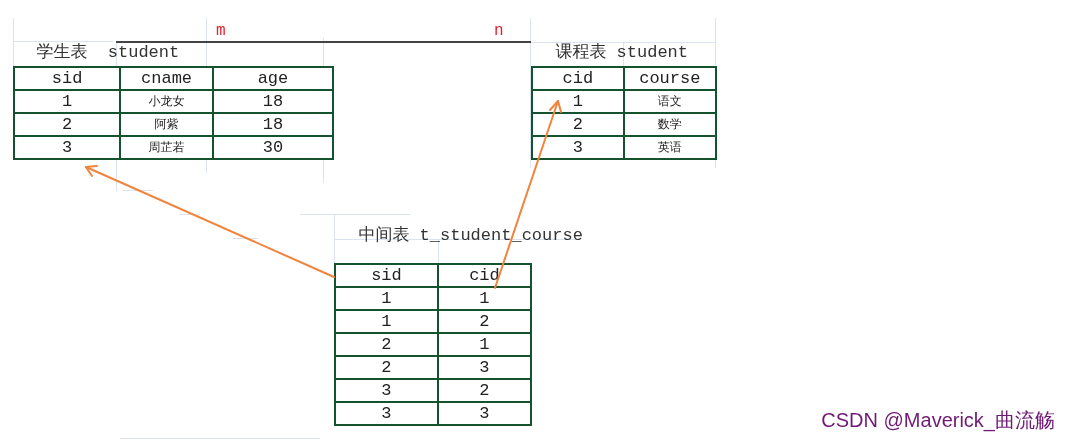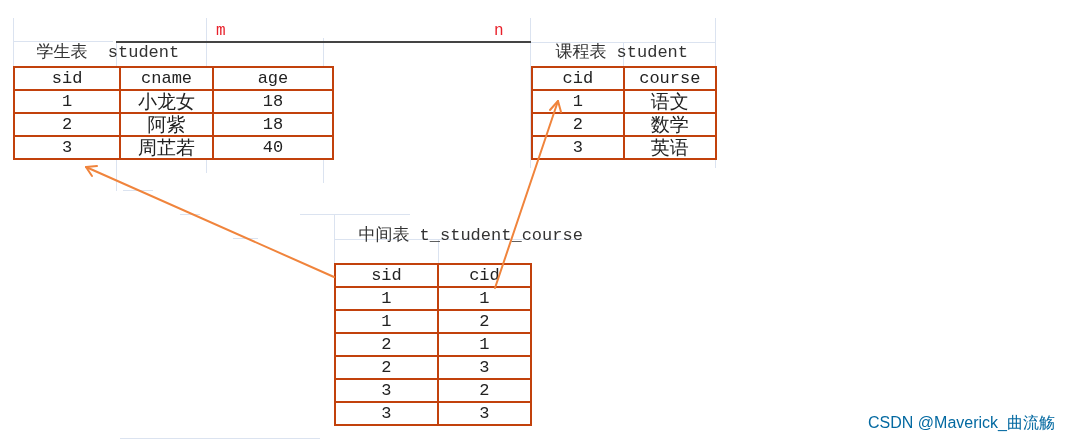--- a/index.html
+++ b/index.html
@@ -6,28 +6,28 @@
   body { width:1069px; height:444px; position:relative; overflow:hidden;
          font-family:"DejaVu Serif","Liberation Serif",serif; }
   .grid { position:absolute; background:#dbe3f0; }
   .label { position:absolute; font-size:17px; color:#333; white-space:pre;
            font-family:"Liberation Mono","DejaVu Sans Mono",monospace; }
   .label .cn { font-family:"DejaVu Sans","Liberation Sans",sans-serif; font-size:17px; }
   .mark { position:absolute; font-size:16px; color:#e8202a;
           font-family:"Liberation Mono","DejaVu Sans Mono",monospace; }
   table.tbl { position:absolute; border-collapse:collapse; background:#fff; }
   table.tbl td, table.tbl th {
-    border:2px solid #c2410c; text-align:center; padding:0; font-weight:normal;
+    border:2px solid #14532d; text-align:center; padding:0; font-weight:normal;
     font-size:17px; color:#222; height:21px; line-height:21px;
     font-family:"Liberation Mono","DejaVu Sans Mono",monospace;
   }
-  table.tbl td.cn { font-family:"DejaVu Sans","Liberation Sans",sans-serif; font-size:19px; }
+  table.tbl td.cn { font-family:"DejaVu Sans","Liberation Sans",sans-serif; font-size:12px; }
   .relline { position:absolute; height:2px; background:#444; }
   svg.arrows { position:absolute; left:0; top:0; }
-  .watermark { position:absolute; right:14px; bottom:10px; font-size:16px; color:#0369a1;
+  .watermark { position:absolute; right:14px; bottom:10px; font-size:20px; color:#701a75;
                font-family:"Liberation Sans","DejaVu Sans",sans-serif; }
 </style>
 </head>
 <body>
 
 <div class="grid" style="left:13px;top:41px;width:100px;height:1px;"></div>
 <div class="grid" style="left:13px;top:18px;width:1px;height:50px;"></div>
 <div class="grid" style="left:116px;top:41px;width:1px;height:150px;"></div>
 <div class="grid" style="left:206px;top:18px;width:1px;height:155px;"></div>
 <div class="grid" style="left:323px;top:38px;width:1px;height:145px;"></div>
@@ -78,21 +78,21 @@
     <td>18</td>
   </tr>
   <tr>
     <td>2</td>
     <td class="cn">阿紫</td>
     <td>18</td>
   </tr>
   <tr>
     <td>3</td>
     <td class="cn">周芷若</td>
-    <td>40</td>
+    <td>30</td>
   </tr>
 </tbody>
   </table>
 
 <table class="tbl" style="left:531px;top:66px;width:186px;">
   <colgroup>
       <col style="width:93px">
       <col style="width:93px">
     </colgroup>
   <tbody>

